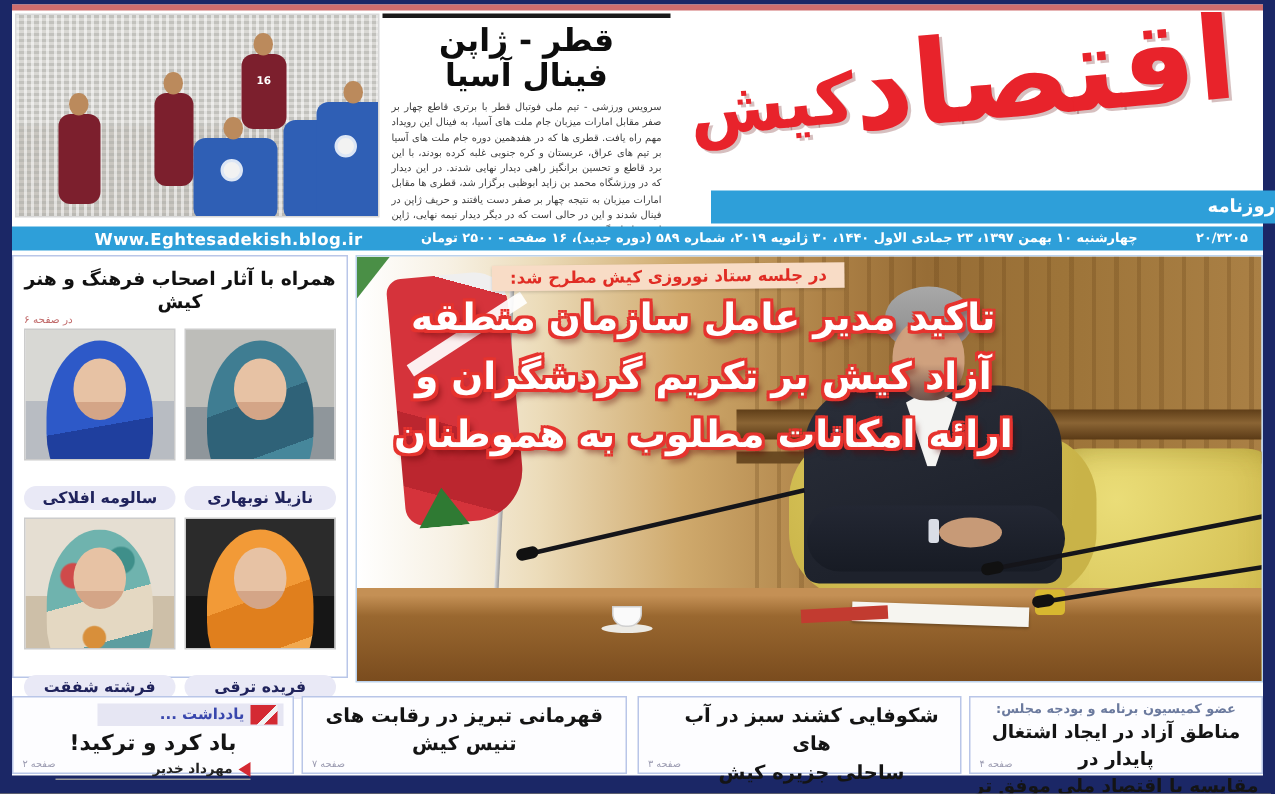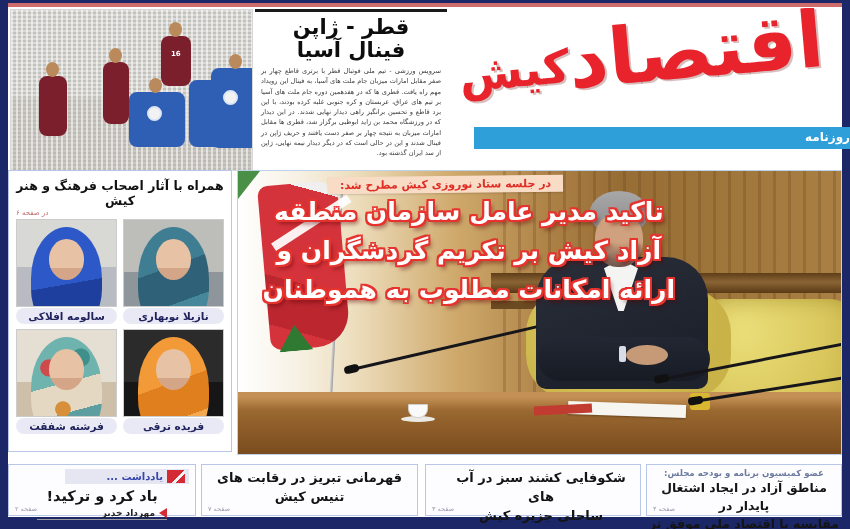--- a/index.html
+++ b/index.html
@@ -2,21 +2,21 @@
 <html lang="fa"><head>
 <meta charset="utf-8">
 <style>
   html,body{margin:0;padding:0;background:#444;}
   *{box-sizing:border-box;font-family:"DejaVu Sans",sans-serif;}
   .page{position:relative;width:850px;height:529px;background:#1b2766;overflow:hidden;direction:rtl;}
   .paper{position:absolute;left:8px;top:3px;width:834px;height:514px;background:#ffffff;}
   .redline{position:absolute;left:8px;top:3px;width:834px;height:4px;background:#cf6d6d;}
 
   
-  .fb{position:absolute;left:10px;top:9px;width:243px;height:162px;overflow:hidden;border:1px solid #d8d8d8;
+  .fb{position:absolute;left:10px;top:9px;width:243px;height:136px;overflow:hidden;border:1px solid #d8d8d8;
       background:
         repeating-linear-gradient(90deg, rgba(255,255,255,.55) 0 2px, rgba(0,0,0,0) 2px 5px),
         repeating-linear-gradient(0deg, rgba(175,175,170,.55) 0 2px, rgba(0,0,0,0) 2px 4px),
         linear-gradient(180deg,#d9d8d4 0 55%,#c9c6c0 55% 100%);}
   .pl{position:absolute;border-radius:8px;background:#7c1f2d;}
   .head{position:absolute;width:13px;height:15px;border-radius:50%;background:#bb8a5c;}
   .bib{position:absolute;border-radius:8px;background:#2f5fb5;}
   .afc{position:absolute;width:15px;height:15px;border-radius:50%;background:#f2f2f2;border:2px solid #dce6f5;}
   .jersey{position:absolute;color:#fff;font-size:7px;font-weight:bold;direction:ltr;}
 
@@ -46,21 +46,21 @@
   
   .sidebar{position:absolute;left:8px;top:170px;width:224px;height:282px;background:#ffffff;border:1px solid #b9c6e8;padding:5px 7px;}
   .sb-head{font-size:12.5px;font-weight:bold;color:#111;text-align:center;padding-top:2px;}
   .sb-ref{font-size:7px;color:#c06868;text-align:left;margin:1px 2px 2px 0;}
   .grid{display:grid;grid-template-columns:1fr 1fr;gap:5px 6px;}
   .cell{display:flex;flex-direction:column;}
   .photo{height:88px;position:relative;overflow:hidden;border:1px solid #ccc;}
   .scarf{position:absolute;left:14%;top:8%;width:72%;height:120%;border-radius:50% 50% 40% 40%;}
   .face{position:absolute;left:32%;top:22%;width:36%;height:48%;border-radius:50%;
         background:linear-gradient(180deg,#e7c2a4 0 70%,#d4a587 70%);}
-  .pill{margin-top:1px;background:#e9e9f6;border-radius:8px;text-align:center;font-size:10.5px;font-weight:bold;color:#20235c;padding:2px 0;}
+  .pill{margin-top:17px;background:#e9e9f6;border-radius:8px;text-align:center;font-size:10.5px;font-weight:bold;color:#20235c;padding:2px 0;}
   .ph-nazila{background:linear-gradient(180deg,#bdbdb9 0 60%,#8f969b 60%);}
   .ph-nazila .scarf{background:linear-gradient(160deg,#3f7d92 0 40%,#2f6278 40% 70%,#46879b 70%);}
   .ph-saloumeh{background:linear-gradient(180deg,#d8d8d4 0 55%,#b8bcc2 55%);}
   .ph-saloumeh .scarf{background:linear-gradient(170deg,#2d59c8 0 55%,#1f3f9e 55%);}
   .ph-farideh{background:linear-gradient(180deg,#2b2b2b 0 60%,#161616 60%);}
   .ph-farideh .scarf{background:linear-gradient(160deg,#f29a37 0 45%,#e07f1d 45% 75%,#f2a94f 75%);}
   .ph-fereshteh{background:linear-gradient(180deg,#e5ded2 0 60%,#cdbfa8 60%);}
   .ph-fereshteh .scarf{background:
       radial-gradient(circle at 25% 30%, #cf4a4a 0 9%, rgba(0,0,0,0) 10%),
       radial-gradient(circle at 70% 20%, #3f8f8a 0 9%, rgba(0,0,0,0) 10%),
@@ -170,20 +170,25 @@
   </div>
 
   <div class="masthead">
     <div class="mast-title">
       <span class="big">اقتصاد</span>
       <span class="small">کیش</span>
     </div>
   </div>
   <div class="rooz">روزنامه</div>
 
+  <div class="datebar">
+    <span class="url">Www.Eghtesadekish.blog.ir</span>
+    <span class="dt">چهارشنبه ۱۰ بهمن ۱۳۹۷، ۲۳ جمادی الاول ۱۴۴۰، ۳۰ ژانویه ۲۰۱۹، شماره ۵۸۹ (دوره جدید)، ۱۶ صفحه - ۲۵۰۰ تومان</span>
+    <span class="code">۲۰/۳۲۰۵</span>
+  </div>
 
   <div class="sidebar">
     <div class="sb-head">همراه با آثار اصحاب فرهنگ و هنر کیش</div>
     <div class="sb-ref">در صفحه ۶</div>
     <div class="grid">
       <div class="cell">
         <div class="photo ph-nazila">
             <div class="scarf"></div>
             <div class="face"></div>
           </div>

